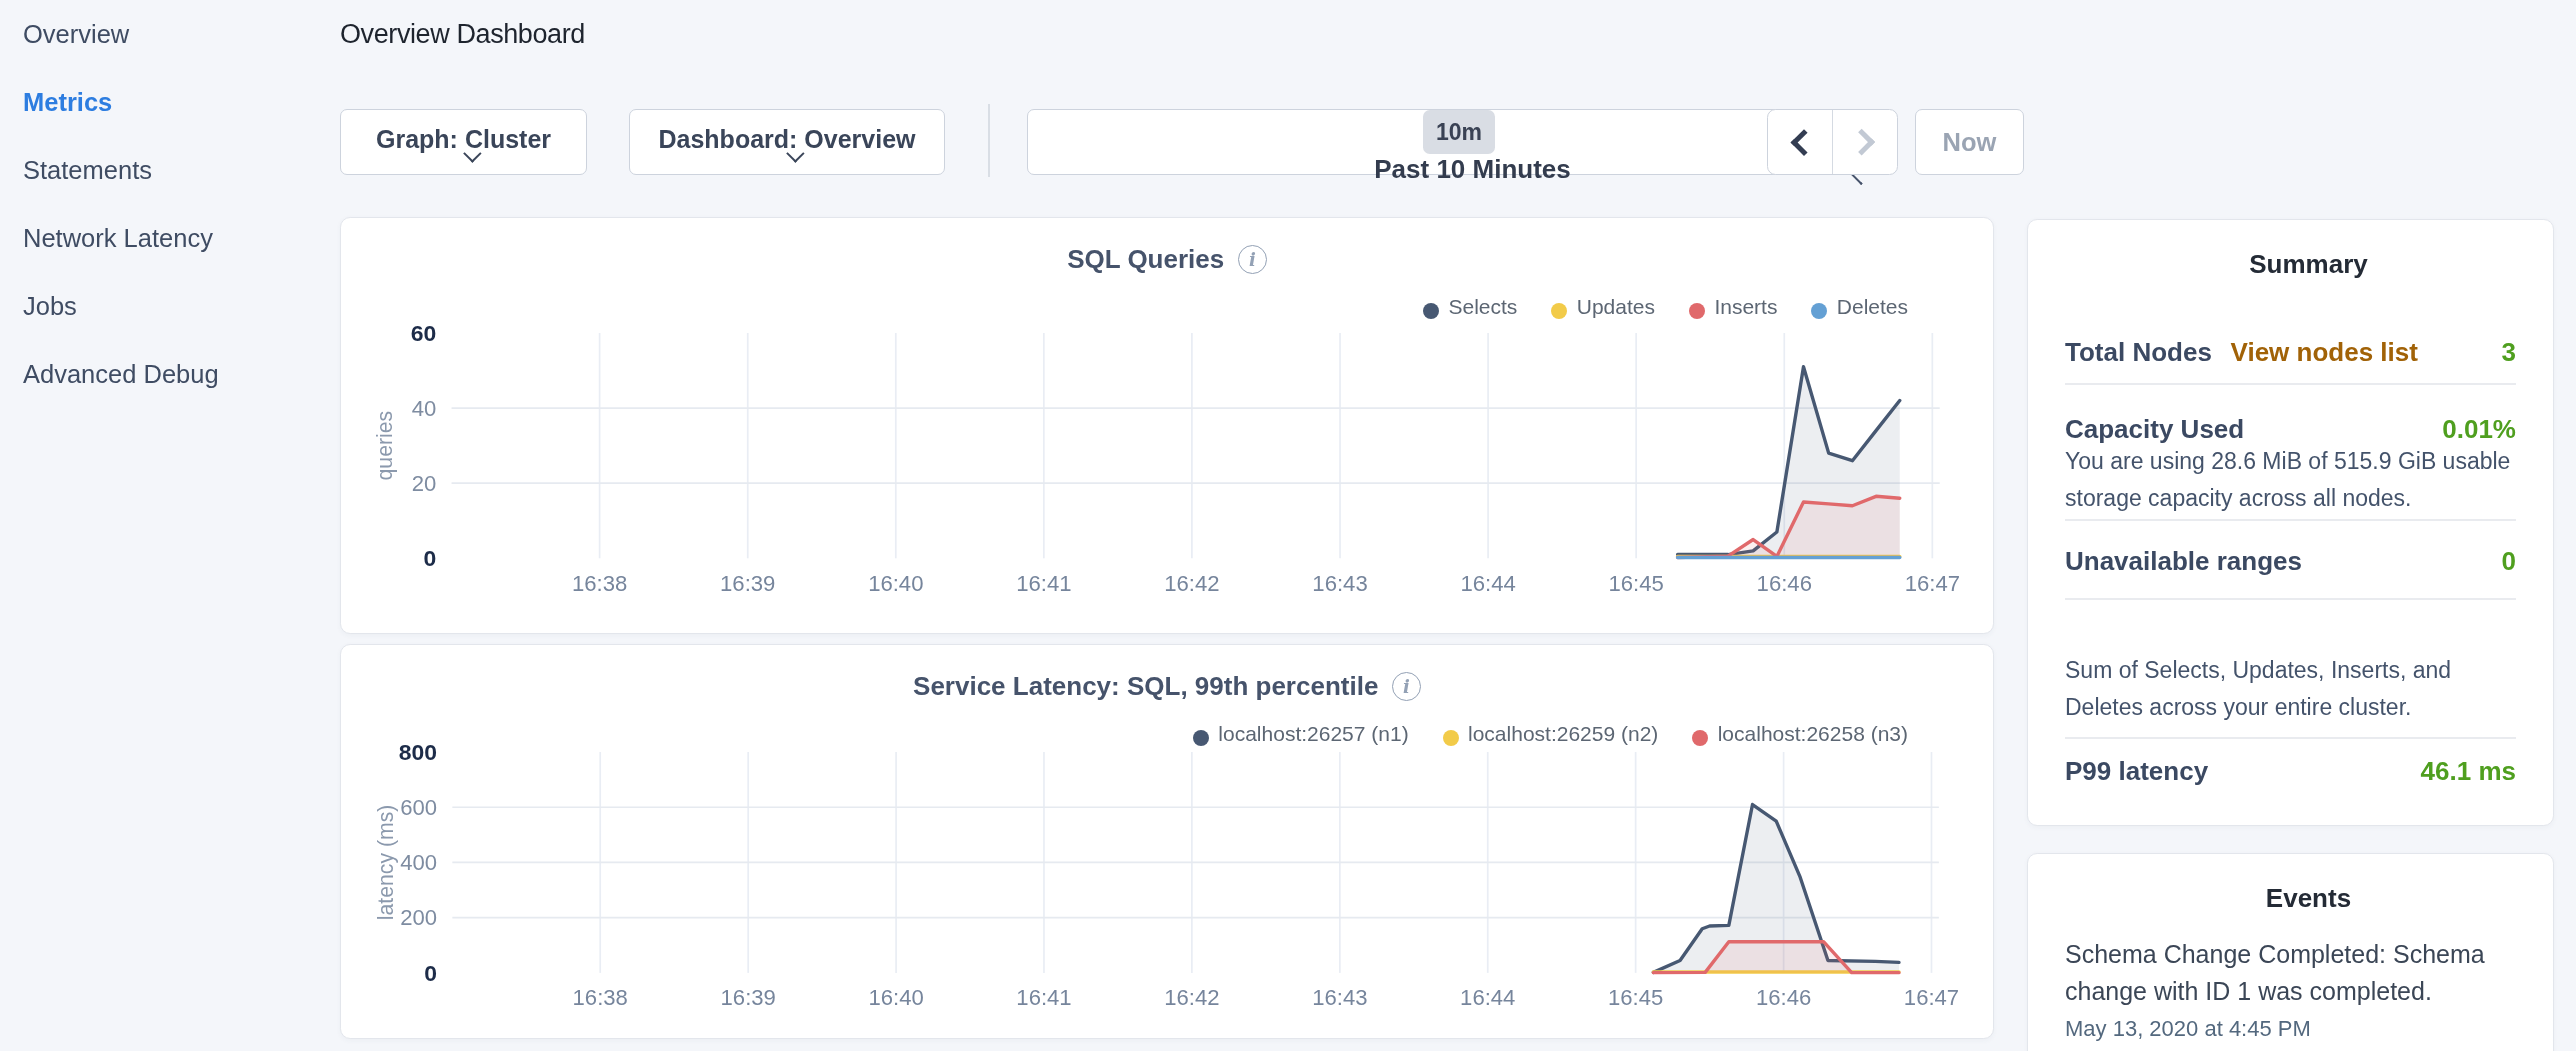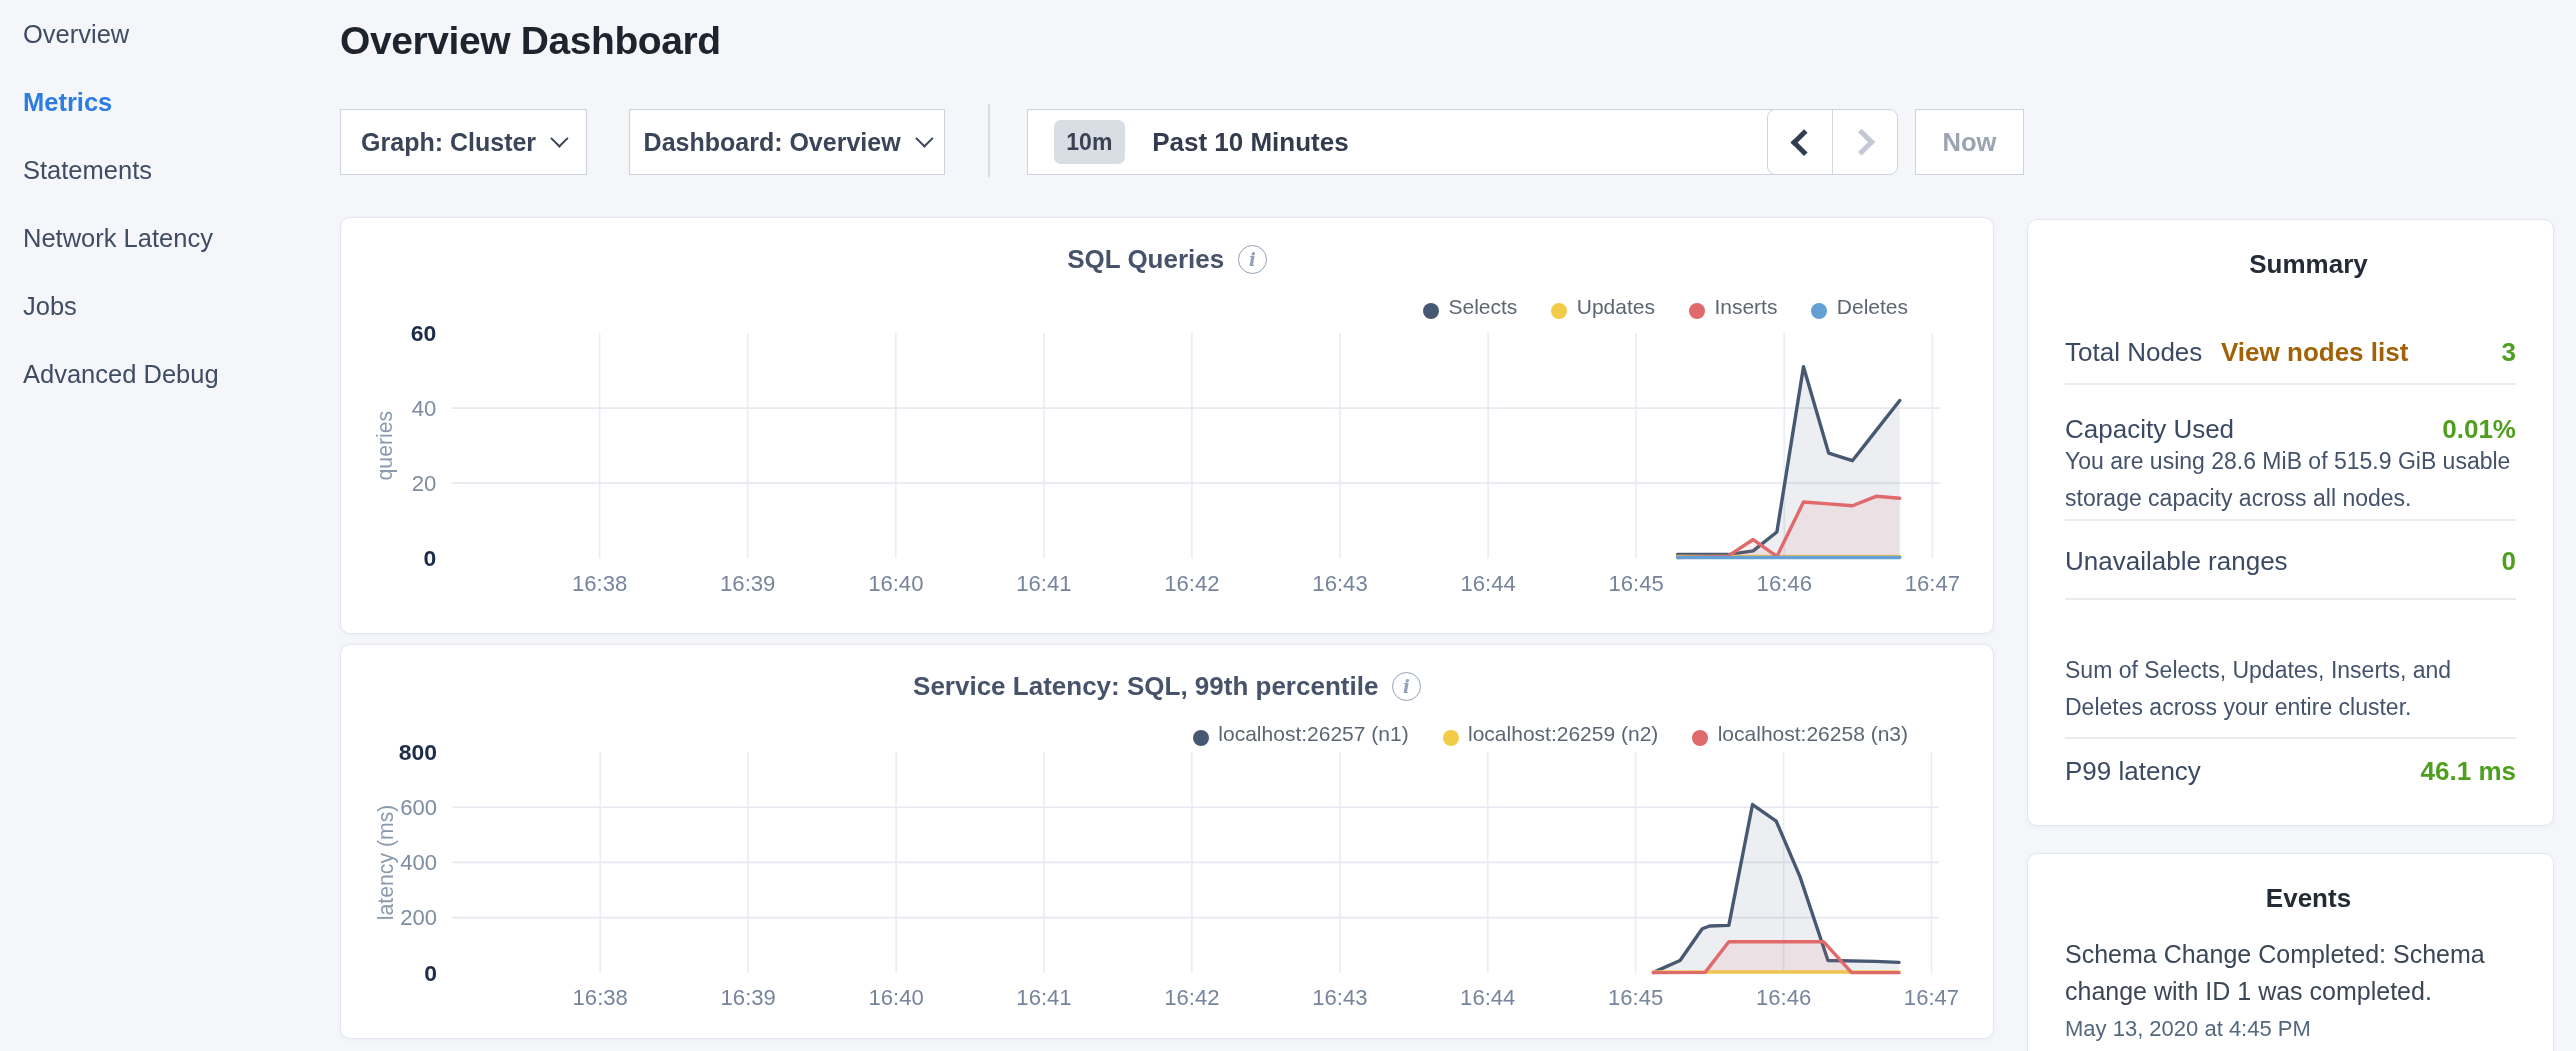--- a/index.html
+++ b/index.html
@@ -6,23 +6,23 @@
   html,body { width:2576px; height:1051px; }
   body { font-family:"Liberation Sans", sans-serif; background:#f4f6fa; }
   #app { position:relative; width:2576px; height:1051px; overflow:hidden; background:#f4f6fa; }
 
   
   .sidebar { position:absolute; left:0; top:0; width:340px; height:1051px; }
   .side-item { height:68px; line-height:68px; padding-left:23px; font-size:25.5px; color:#3f4c63; cursor:pointer; }
   .side-item.active { color:#2d7de0; font-weight:700; }
 
   
-  .page-title { position:absolute; left:340px; top:18.7px; font-size:39px; font-weight:700; color:#1e242e; letter-spacing:-0.4px; }
-  .btn { position:absolute; top:109px; height:66px; background:#fff; border:1.7px solid #cdd3dd; border-radius:0;
-         display:flex; align-items:center; justify-content:center; font-family:inherit; font-size:25px; font-weight:600; color:#3a4559; cursor:pointer; }
+  .page-title { position:absolute; left:340px; top:18.7px; font-size:27px; font-weight:400; color:#1e242e; letter-spacing:-0.4px; }
+  .btn { position:absolute; top:109px; height:66px; background:#fff; border:1.7px solid #cdd3dd; border-radius:7px;
+         display:flex; align-items:center; justify-content:center; font-family:inherit; font-size:25px; font-weight:600; color:#3a4559; cursor:pointer;flex-direction:column; }
   #graph-dd { left:340px; width:247px; }
   #dash-dd { left:629px; width:316px; }
   .chev { width:12.8px; height:12.8px; border-right:2.6px solid #3a4559; border-bottom:2.6px solid #3a4559; transform:rotate(45deg); margin-left:17px; margin-top:-6.8px; }
   .vdiv { position:absolute; left:988px; top:104px; width:1.7px; height:73px; background:#d9dee5; }
   #timebox { left:1027px; width:864px; justify-content:flex-start; padding:0 25.5px; }
   .time-badge { background:#d9dde4; border-radius:6.8px; padding:8.5px 12.8px; font-size:23px; font-weight:700; color:#3a4254; }
   .time-label { margin-left:27px; font-size:26px; font-weight:700; color:#333c4e; }
   .chev.thin { margin-left:auto; border-width:2.1px; border-color:#46536b; width:15.3px; height:15.3px; }
   .seg { position:absolute; left:1767px; top:109px; width:131px; height:66px; background:#fff; border:1.7px solid #cdd3dd; border-radius:8.5px; display:flex; overflow:hidden; }
   .seg-btn { flex:1; border:none; background:none; display:flex; align-items:center; justify-content:center; cursor:pointer; }
@@ -50,21 +50,21 @@
   .chart-svg { position:absolute; left:0; top:0; }
   .chart-svg text { font-family:"Liberation Sans", sans-serif; }
   .xlab { fill:#76859c; font-size:26px; font-weight:500; }
   .ylab { fill:#7e8ca1; font-size:26px; font-weight:500; }
   .ylab-strong { fill:#1d2c49; font-size:27px; font-weight:700; }
   .unit { fill:#8b99ad; font-size:25px; }
 
   
   .panel-title { position:absolute; top:29px; left:0; right:0; text-align:center; font-size:26px; font-weight:700; color:#242b36;margin-left:36px; }
   .srow { position:absolute; left:37px; right:37px; height:41px; display:flex; align-items:center; }
-  .slabel { font-size:26px; font-weight:400; color:#3b4962; }
+  .slabel { font-size:26px; font-weight:700; color:#3b4962; }
   .slink { font-size:26px; font-weight:700; color:#a16207; margin-left:18.7px; cursor:pointer; text-decoration:none; }
   .svalue { margin-left:auto; font-size:26px; font-weight:700; color:#4f9f1f; }
   .sdesc { position:absolute; left:37px; width:459px; font-size:23px; line-height:37px; color:#44536b; }
   .sdiv { position:absolute; left:37px; right:37px; height:1.7px; background:#e9ebef; }
   .event-text { position:absolute; top:82px; left:37px; width:451px; font-size:25px; line-height:37px; color:#3b4656; }
   .event-time { position:absolute; top:162px; left:37px; font-size:22px; color:#53687e; }
 </style>
 </head>
 <body>
 

